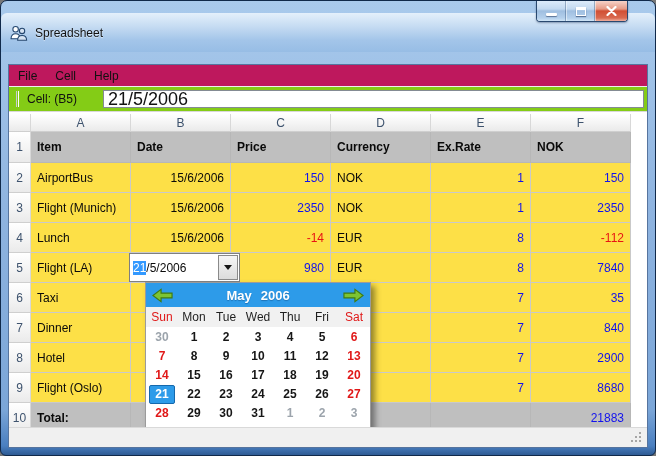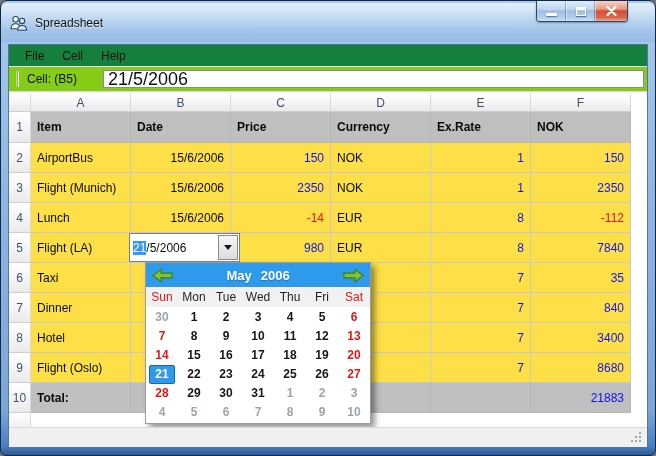--- a/index.html
+++ b/index.html
@@ -12,37 +12,37 @@
 
   
   .window{
     width:656px;height:456px;border:1px solid #10294A;border-radius:7px 7px 6px 6px;
     padding:0 7px 7px;overflow:hidden;position:relative;
     background:linear-gradient(180deg,#A9CAEC 0%,#8FB4E0 45%,#7BA6D8 90%,#4A7FC0 98%,#2E5B94 100%);
     display:flex;flex-direction:column;
   }
   .titlebar{height:39px;display:flex;align-items:center;padding-left:2px;flex:0 0 auto;
     background:linear-gradient(180deg,#E4F0FB 0%,#C5DBF2 35%,#A3C5E9 70%,#97BDE5 100%);
-    margin:2px -7px;padding-left:9px;border-radius:6px 6px 0 0;}
+    margin:12px -7px;padding-left:9px;border-radius:6px 6px 0 0;}
   .app-icon{width:18px;height:16px;margin-right:7px;flex:0 0 auto;}
   .title-text{font-size:12px;color:#111;text-shadow:0 1px 1px rgba(255,255,255,.6);}
   .caption-group{position:absolute;top:0;right:27px;display:flex;height:21px;
     border:1px solid #29486F;border-top:none;border-radius:0 0 4px 4px;overflow:hidden;
     box-shadow:0 1px 2px rgba(20,40,80,.4);z-index:50;}
   .cap-btn{width:29px;height:100%;display:flex;align-items:center;justify-content:center;
     border-left:1px solid rgba(255,255,255,.5);border-right:1px solid rgba(30,60,100,.35);}
   .cap-btn:first-child{border-left:none;} .cap-btn:last-child{border-right:none;}
   .btn-blue{background:linear-gradient(180deg,#DCEBFA 0%,#C3D9F0 40%,#9FBEE0 50%,#B4D0EC 85%,#CFE4F6 100%);}
   .btn-red{width:32px;background:linear-gradient(180deg,#F6D2C8 0%,#E69A86 40%,#D14F34 50%,#D96A50 85%,#EFB0A0 100%);}
   .glyph-min{width:11px;height:3px;background:#fff;border-radius:1px;box-shadow:0 1px 1px rgba(10,30,70,.5);margin-top:6px;}
   .glyph-max{width:10px;height:9px;border:1px solid #fff;border-top:3px solid #fff;box-shadow:0 1px 1px rgba(10,30,70,.5);}
 
   
   .client{flex:1;border:1px solid #56749E;background:#fff;display:flex;flex-direction:column;overflow:hidden;}
-  .menubar{height:22px;flex:0 0 auto;background:#15803d;border-bottom:1px solid #EFEFEF;display:flex;align-items:center;padding-left:7px;}
+  .menubar{height:22px;flex:0 0 auto;background:#be185d;border-bottom:1px solid #EFEFEF;display:flex;align-items:center;}
   .menu-item{font-size:12px;color:#111;padding:3px 9px;}
   .toolbar{height:25px;flex:0 0 auto;background:#84cc16;border-bottom:1px solid #D9D9D9;display:flex;align-items:center;}
   .gripper{width:3px;height:16px;margin-left:7px;border-left:1px solid #C6CBD1;border-right:1px solid #fff;}
   .cell-ref-label{font-size:12px;color:#111;margin-left:8px;width:76px;flex:0 0 auto;}
   .cell-ref-input{flex:1;height:18px;margin-right:3px;border:1px solid #848B93;font-size:18px;
     padding:0 4px;font-family:inherit;color:#111;background:#fff;outline:none;}
 
   
   .grid-region{flex:1;background:#fff;position:relative;padding-top:2px;overflow:hidden;}
   .sheet{display:grid;grid-template-columns:22px repeat(6,100px);
@@ -188,21 +188,21 @@
             <div class="cell"></div>
             <div class="cell"></div>
             <div class="cell ar c-blue">7</div>
             <div class="cell ar c-blue">840</div>
             <div class="rh">8</div>
             <div class="cell">Hotel</div>
             <div class="cell"></div>
             <div class="cell"></div>
             <div class="cell"></div>
             <div class="cell ar c-blue">7</div>
-            <div class="cell ar c-blue">3400</div>
+            <div class="cell ar c-blue">2900</div>
             <div class="rh">9</div>
             <div class="cell">Flight (Oslo)</div>
             <div class="cell"></div>
             <div class="cell"></div>
             <div class="cell"></div>
             <div class="cell ar c-blue">7</div>
             <div class="cell ar c-blue">8680</div>
             <div class="rh">10</div>
             <div class="cell bold band">Total:</div>
             <div class="cell band"></div>

